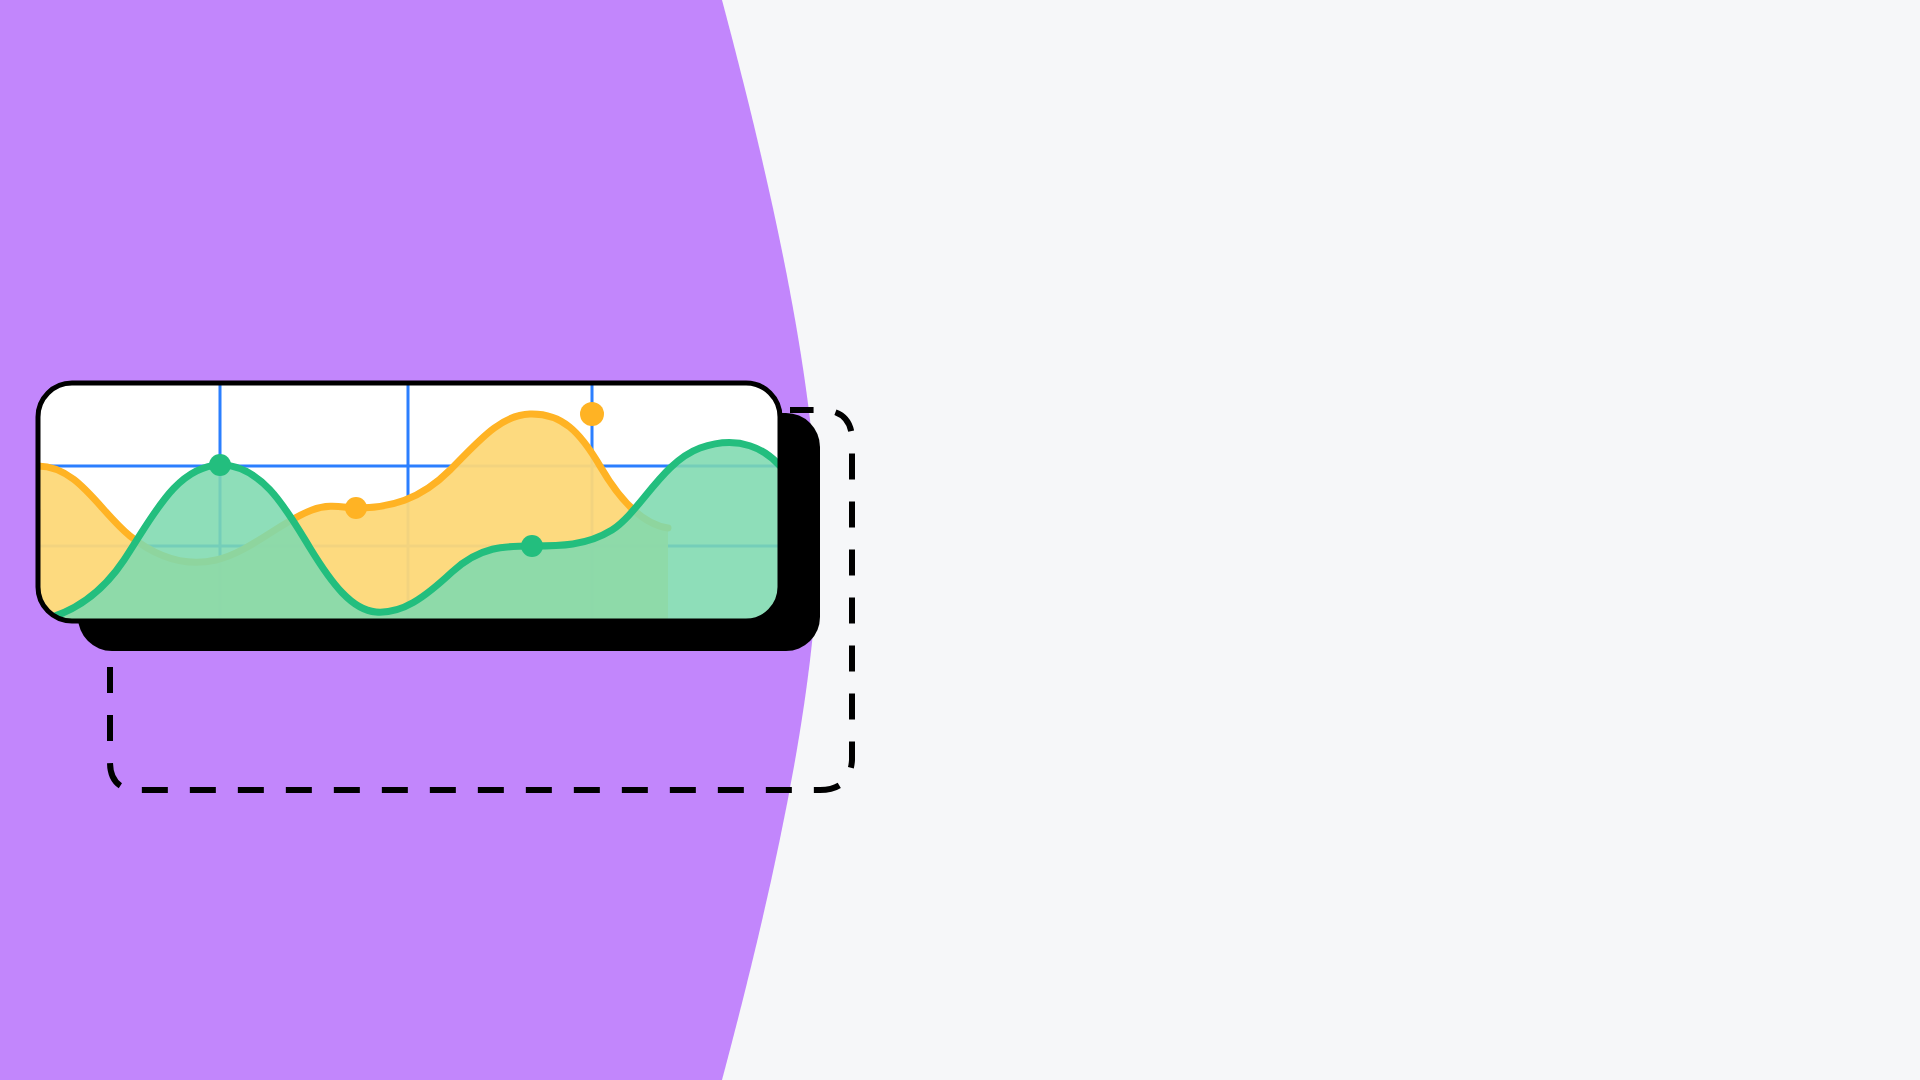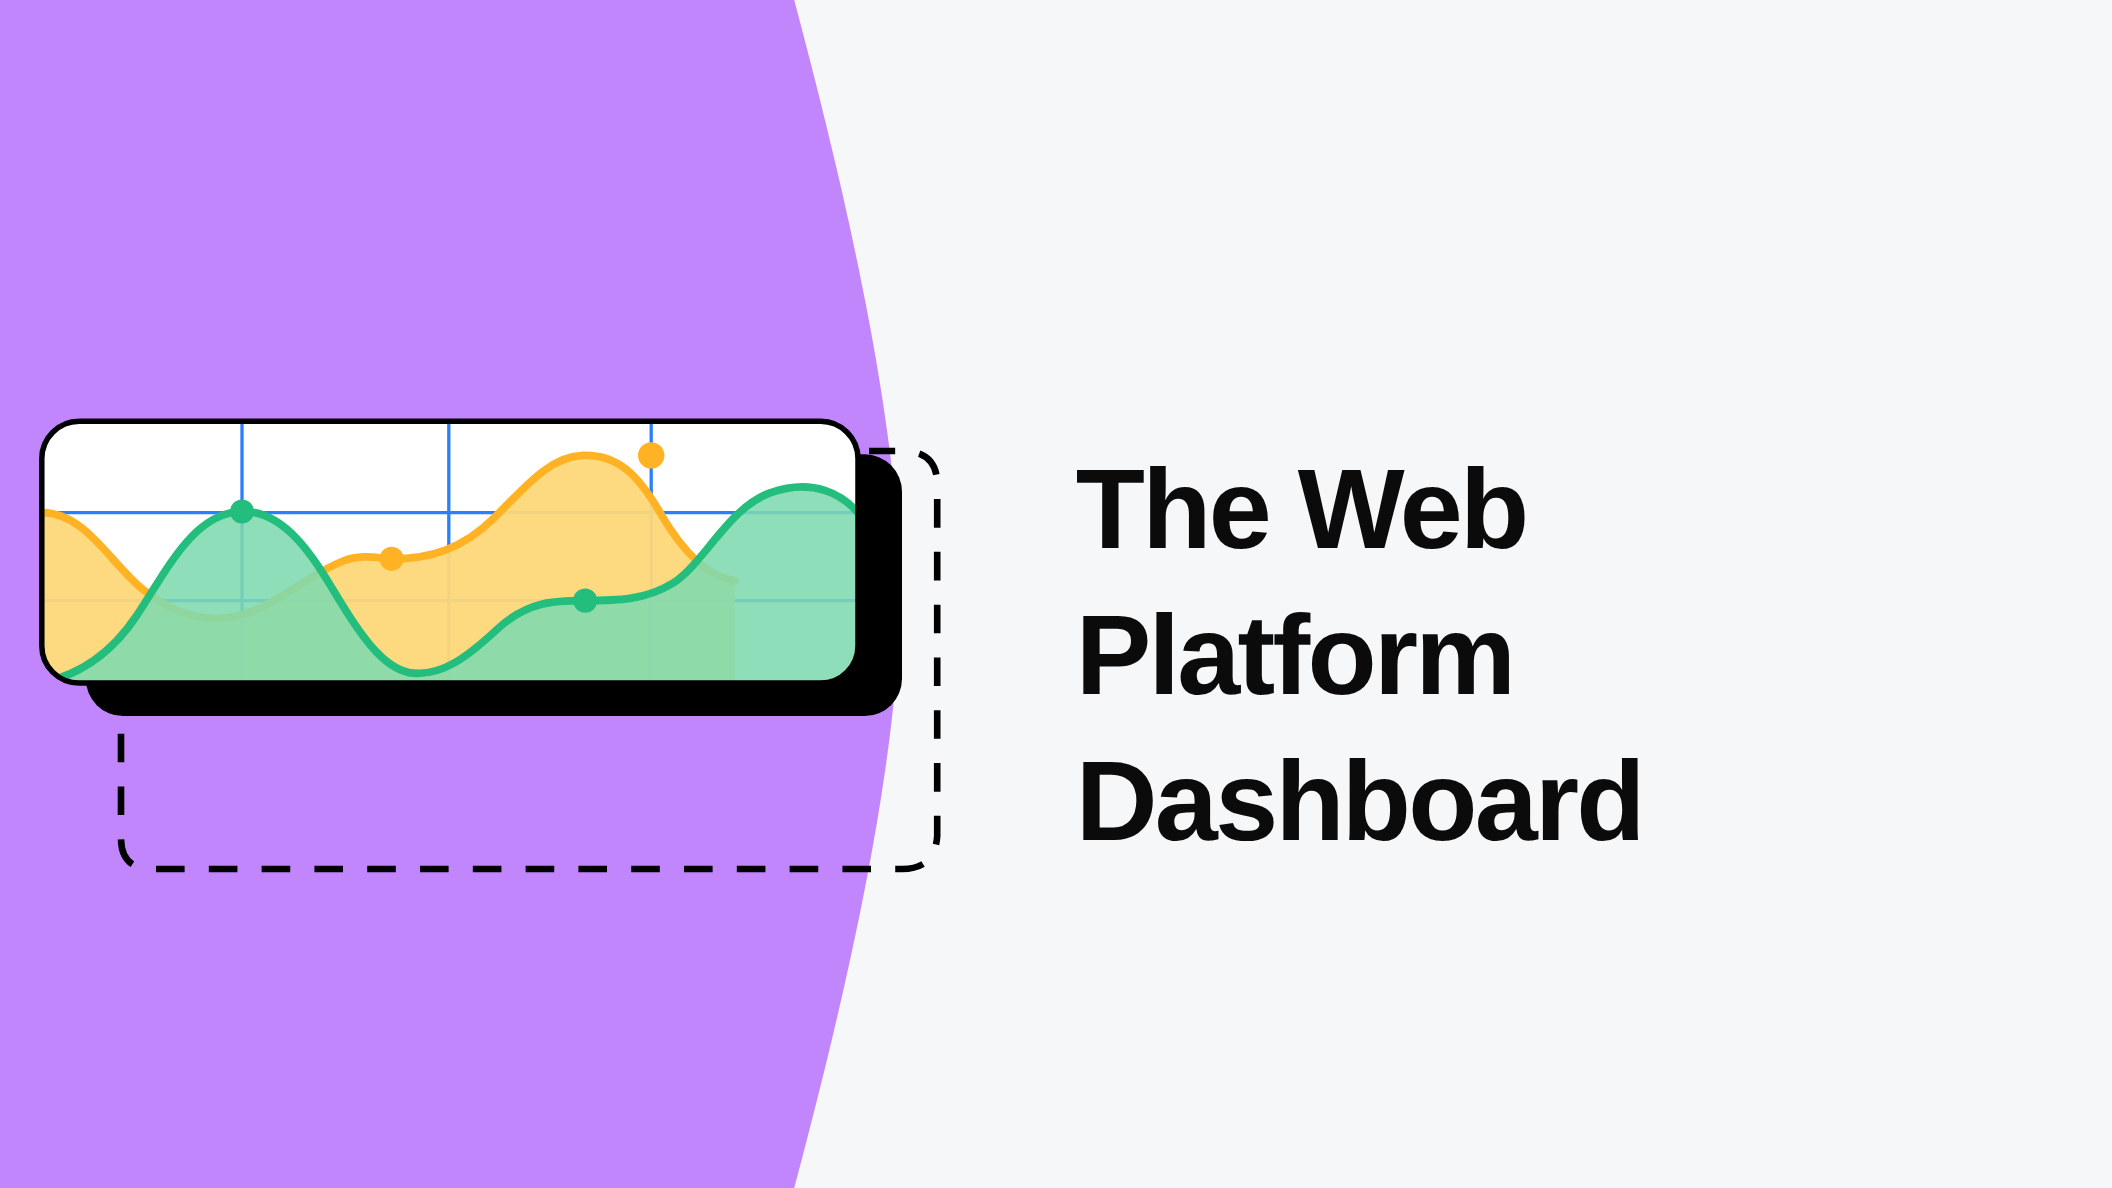--- a/index.html
+++ b/index.html
@@ -134,19 +134,14 @@
           <circle cx="532" cy="546" r="11" fill="#23BE7E"></circle>
           <circle cx="356" cy="508" r="11" fill="#FFB324"></circle>
           <circle cx="592" cy="414" r="12" fill="#FFB324"></circle>
         </g>
       </g>
 
       <rect x="38" y="383" width="742" height="238" rx="34" ry="34" fill="none" stroke="#000000" stroke-width="5"></rect>
     </g>
   </svg>
 
-  <div id="title-block">
-    <div class="title-line">The Web</div>
-    <div class="title-line">Platform</div>
-    <div class="title-line">Dashboard</div>
-  </div>
 
 </div>
 
 </body></html>

